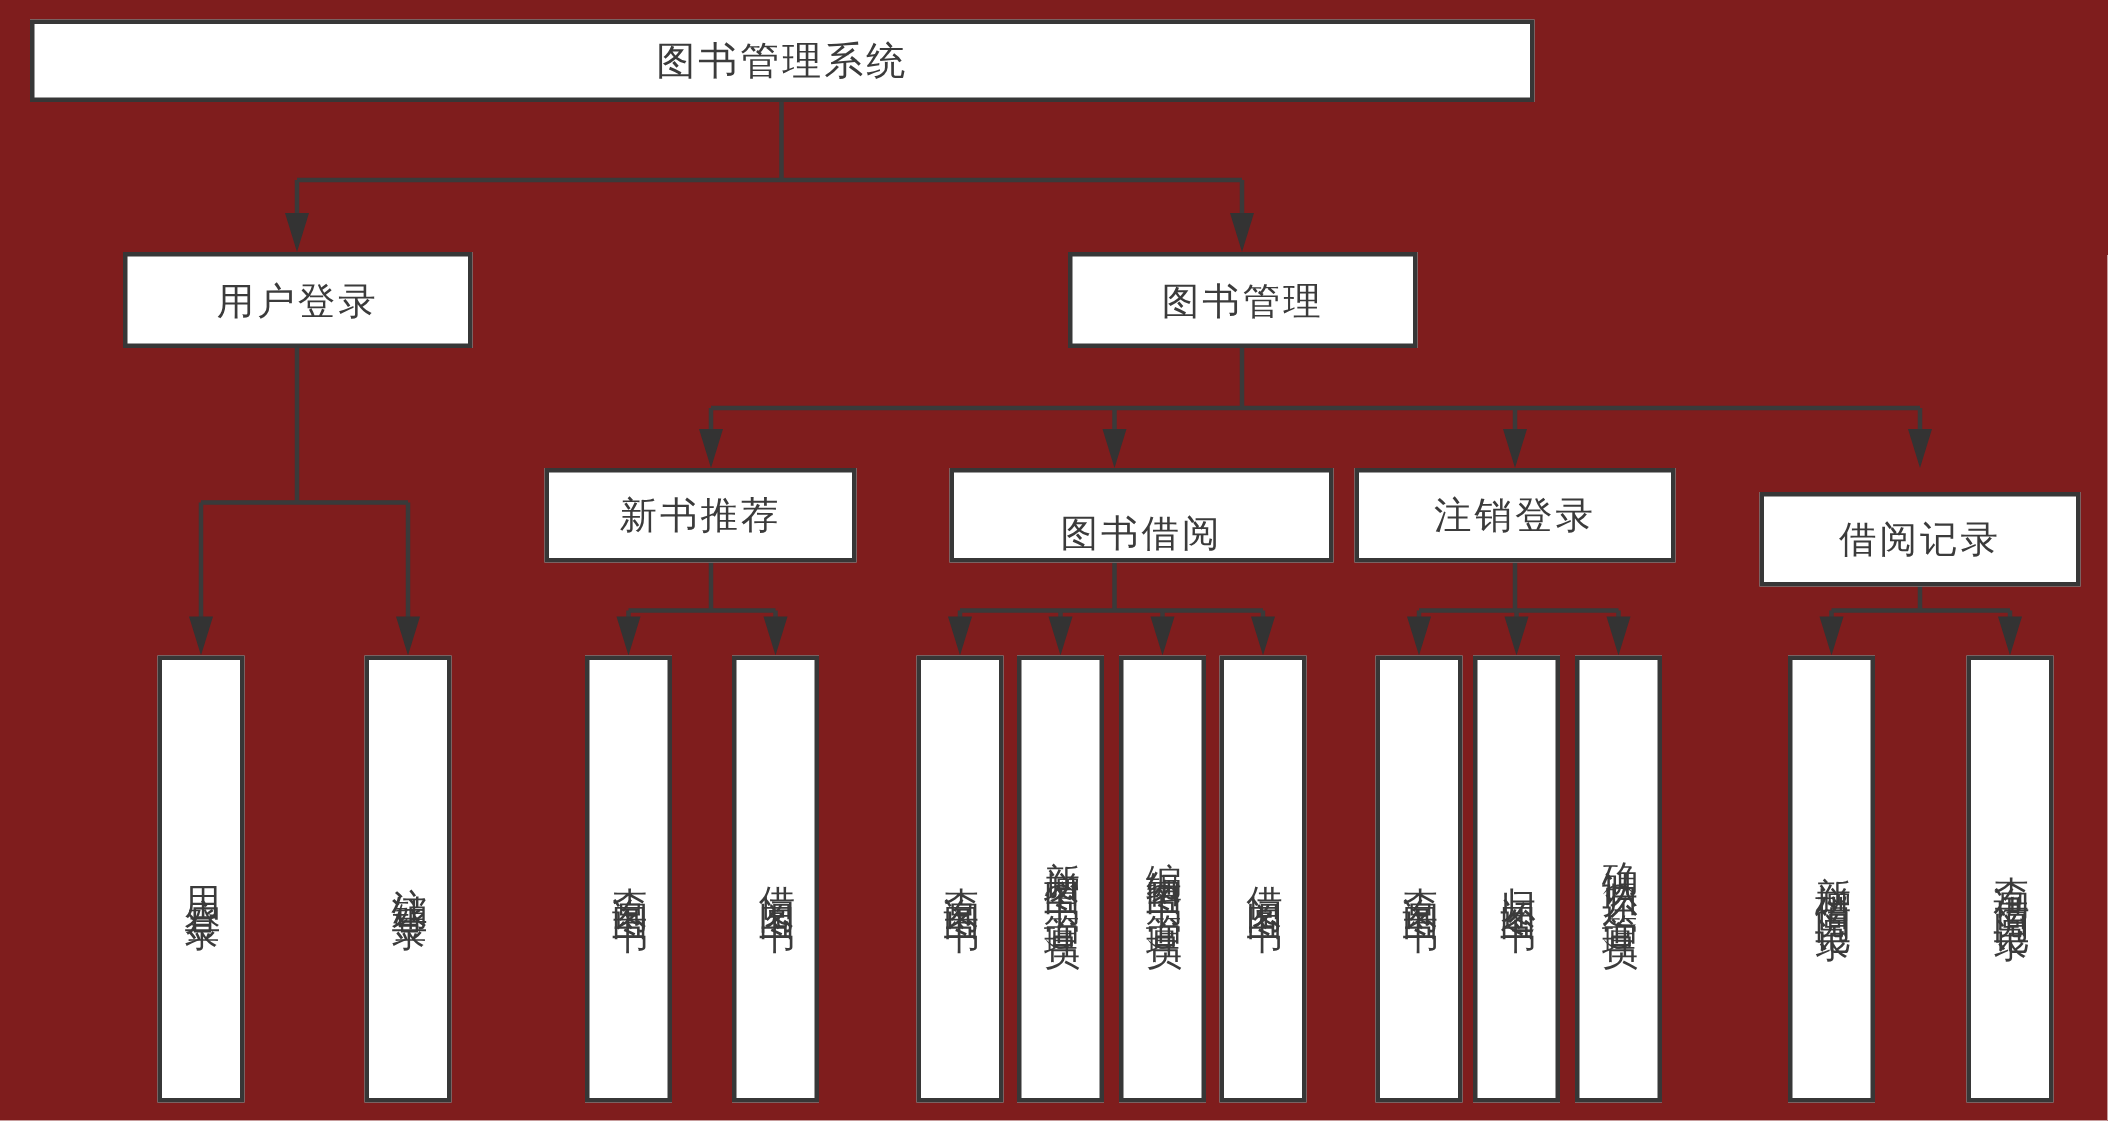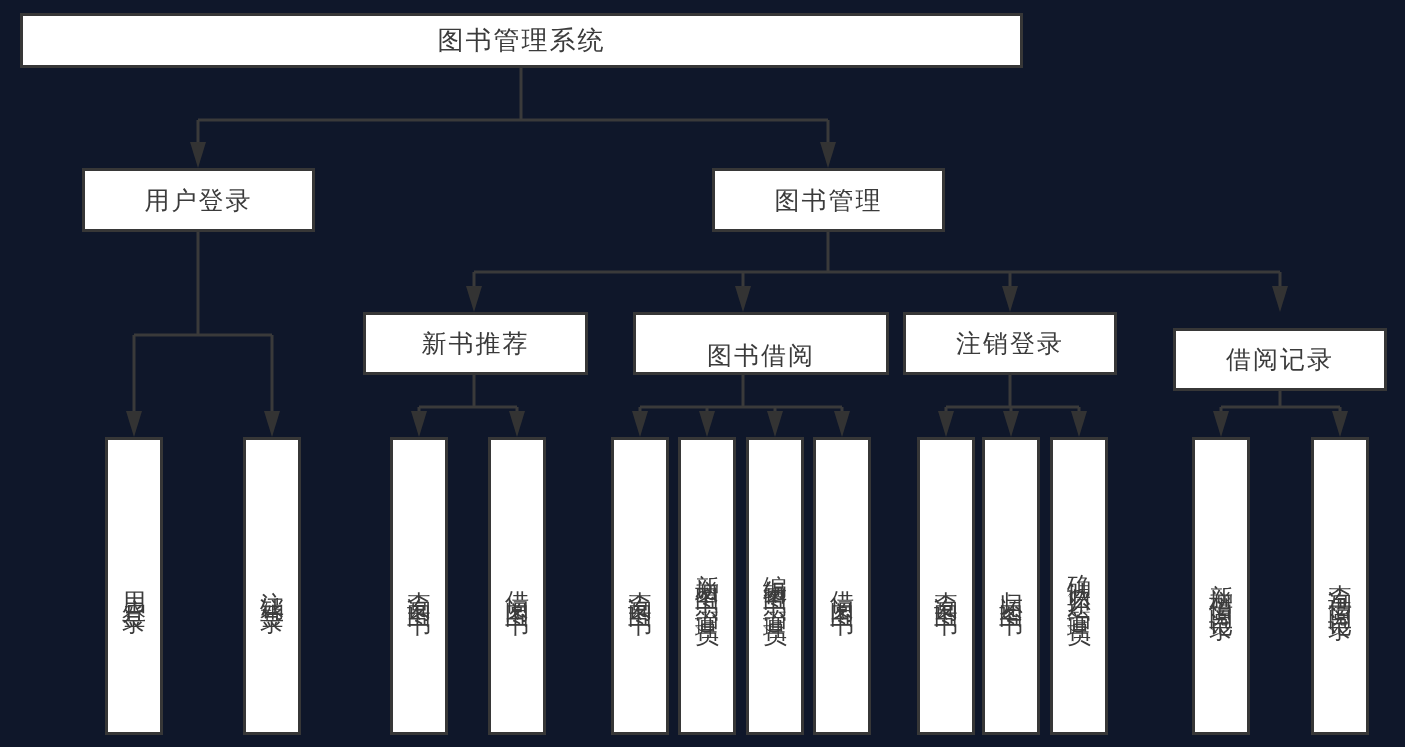--- a/index.html
+++ b/index.html
@@ -4,21 +4,21 @@
 <style>
   html, body {
     margin: 0;
     padding: 0;
     background: #ffffff;
   }
   .stage {
     position: relative;
     width: 1405px;
     height: 747px;
-    background: #0f172a;
+    background: #7f1d1d;
     overflow: hidden;
     font-family: "Liberation Sans", "DejaVu Sans", sans-serif;
   }
   .connectors {
     position: absolute;
     left: 0; top: 0;
     width: 1405px; height: 747px;
     z-index: 0;
   }
   .connectors path {
@@ -42,21 +42,21 @@
     color: #3b3b3b;
   }
   .node-root {
     left: 20px; top: 13px; width: 1003px; height: 55px;
     font-size: 26px; letter-spacing: 2px;
   }
   .node-l2 { top: 168px; width: 233px; height: 64px; font-size: 25px; letter-spacing: 2px; }
   .node-l2.pos-a { left: 82px; }
   .node-l2.pos-b { left: 712px; }
   .node-l3 { top: 312px; height: 63px; font-size: 25px; letter-spacing: 2px; }
-  .node-l3.pos-a { left: 363px; width: 225px; }
+  .node-l3.pos-a { left: 363px; width: 208px; }
   .node-l3.pos-b { left: 633px; width: 256px; align-items: flex-end; }
   .node-l3.pos-c { left: 903px; width: 214px; }
   .node-l3.pos-d { left: 1173px; width: 214px; margin-top: 16px; }
   .leaf {
     top: 437px; width: 58px; height: 298px;
     font-size: 24px;
   }
   .leaf .vtext {
     writing-mode: vertical-rl;
     text-orientation: mixed;

